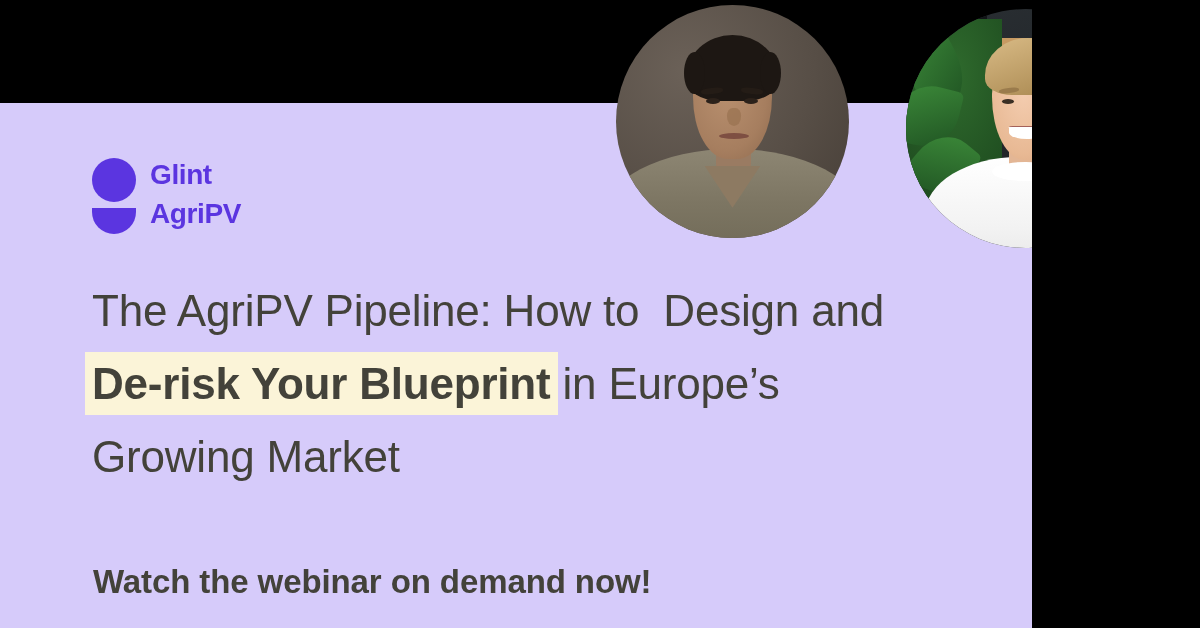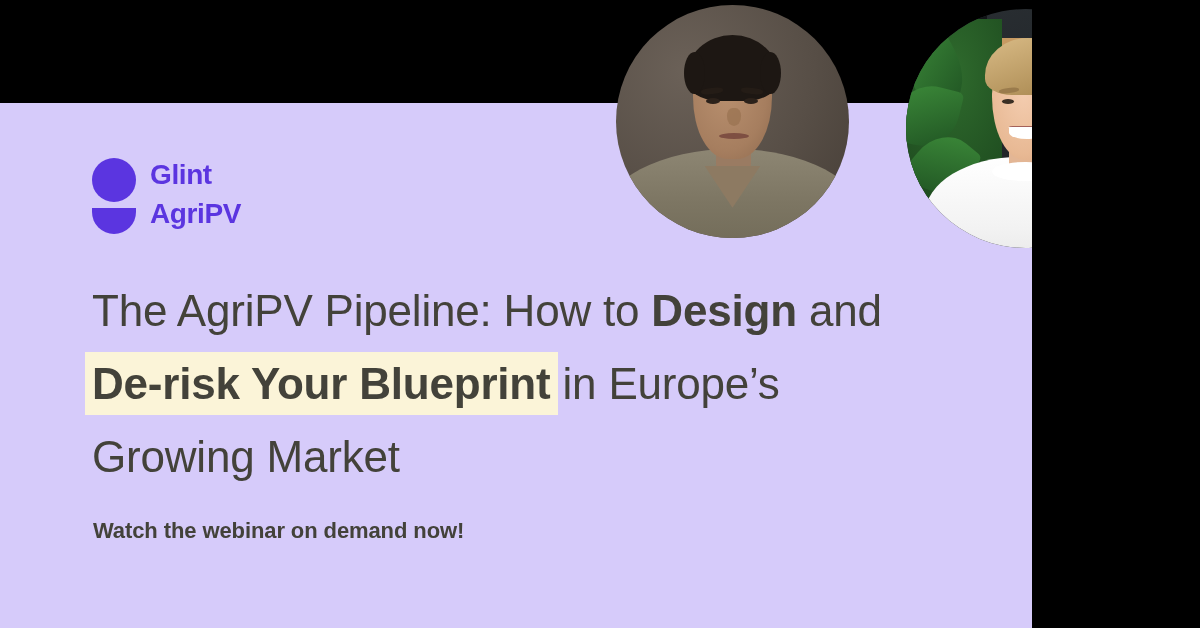--- a/index.html
+++ b/index.html
@@ -301,32 +301,32 @@
     position:absolute;
     left:92px; top:274px;
     width:930px;
     font-size:44px;
     line-height:73px;
     color:#43423A;
     font-weight:normal;
     letter-spacing:-0.2px;
     white-space:pre-wrap;
   }
-  .headline b { font-weight:bold; }
+  .headline b { font-weight:normal;margin-left:12px; }
   .hl-mark {
     background:#FBF4D8;
     font-weight:bold;
     box-shadow:0 0 0 7px #FBF4D8;
   }
 
   
   .subline {
     position:absolute;
-    left:93px; top:518px;
-    font-size:22px;
+    left:93px; top:563px;
+    font-size:33px;
     font-weight:bold;
     color:#43423A;
     letter-spacing:-0.1px;
     text-align:right;
   }
 </style>
 </head>
 <body>
 
 <div class="canvas">

